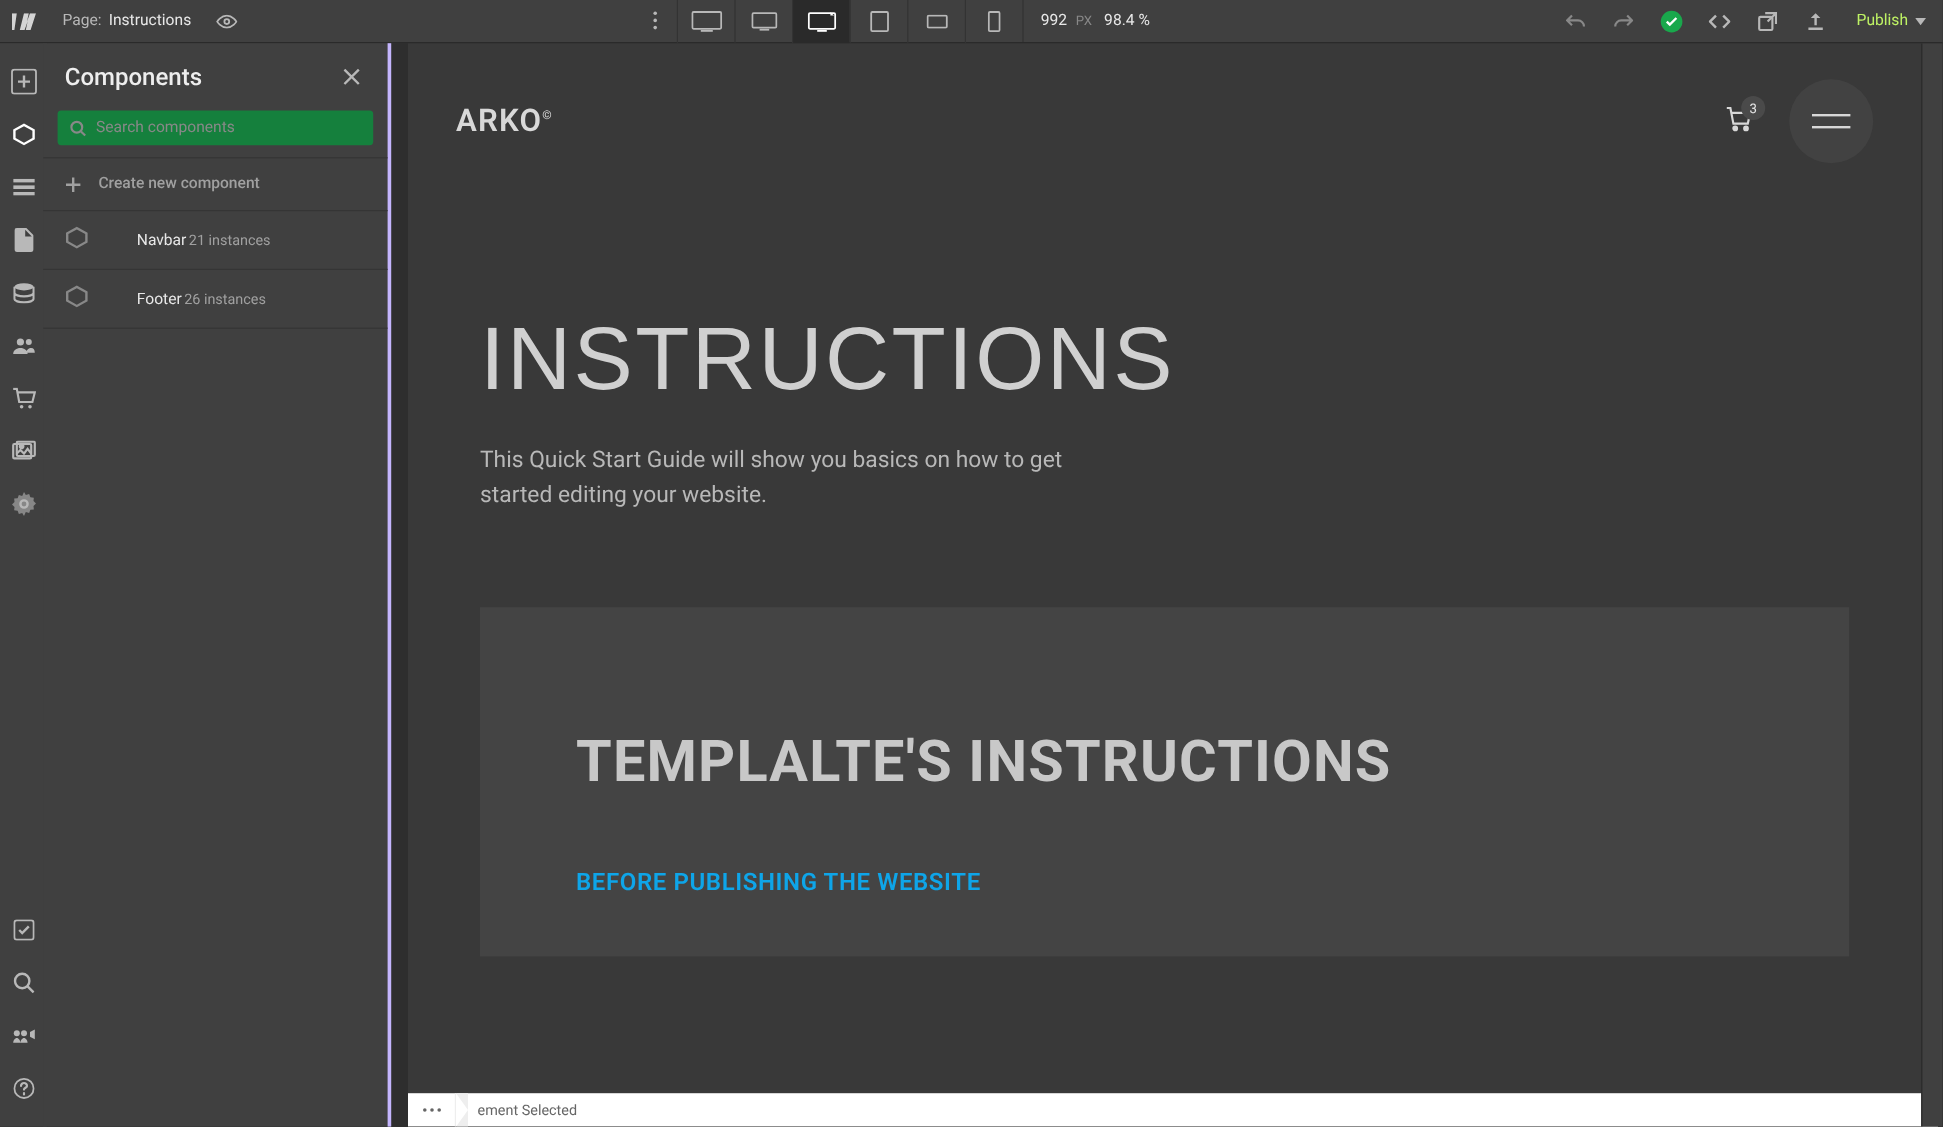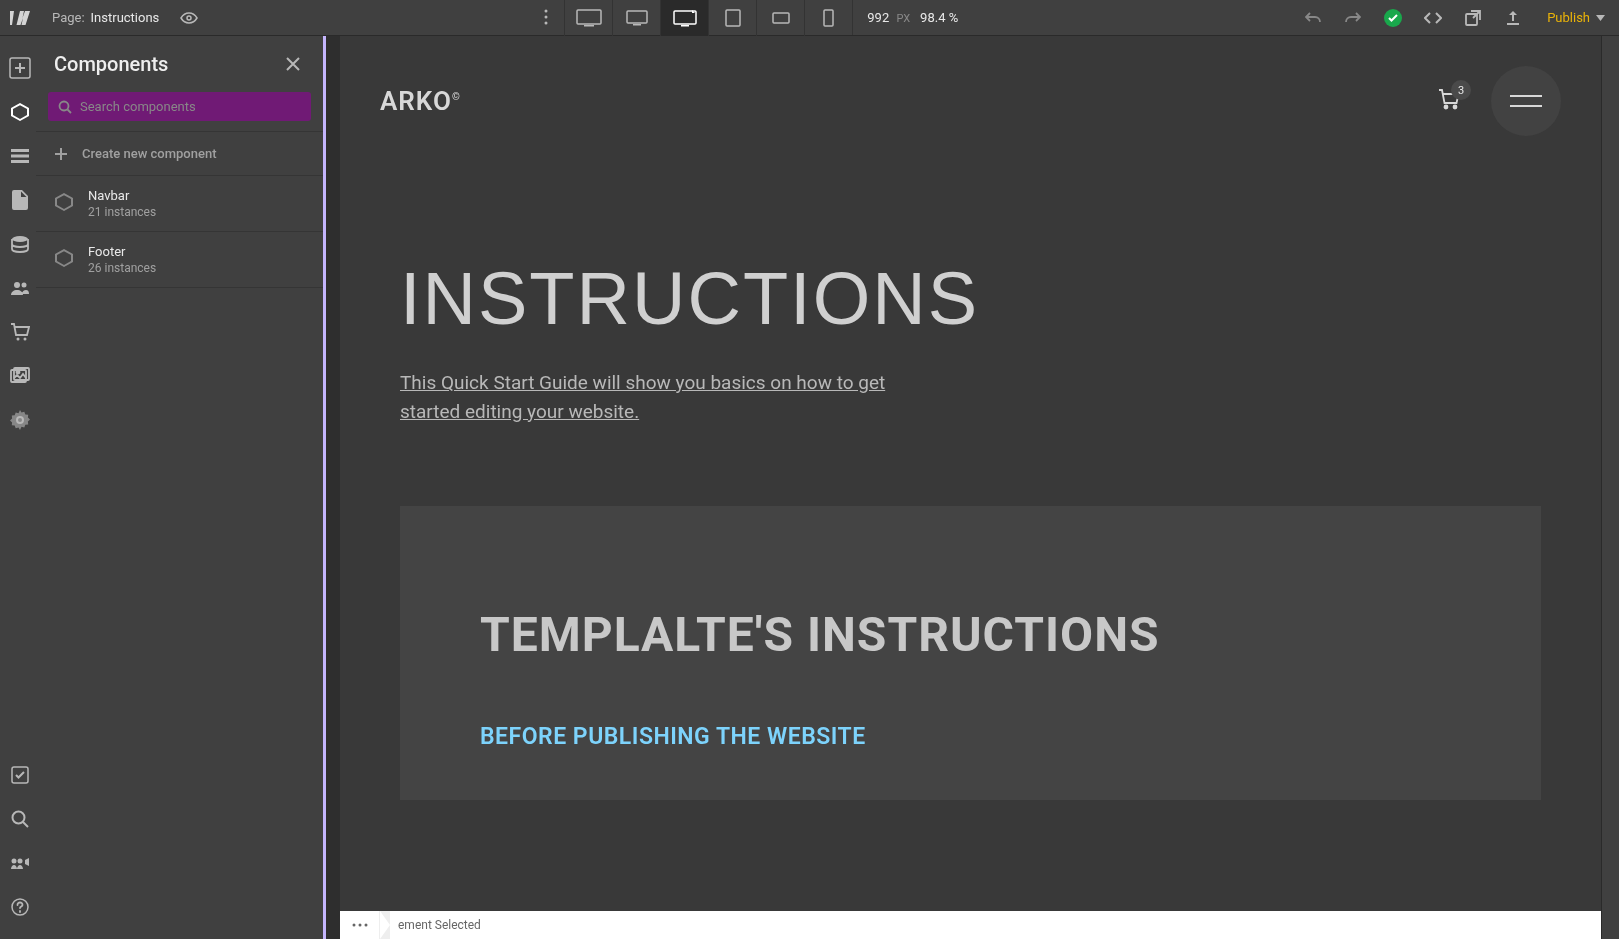--- a/index.html
+++ b/index.html
@@ -121,21 +121,21 @@
       align-items: center;
       justify-content: center;
     }
     .publish-btn {
       display: flex;
       align-items: center;
       gap: 6px;
       padding: 0 14px;
       height: 24px;
       cursor: pointer;
-      color: #eab308;
+      color: #bef264;
       font-size: 13px;
     }
     
     .leftrail {
       position: absolute;
       left: 0;
       top: 36px;
       width: 40px;
       height: calc(100% - 36px);
       background: #404040;
@@ -187,21 +187,21 @@
       height: 24px;
       cursor: pointer;
       color: #b8b8b8;
       display: flex;
       align-items: center;
       justify-content: center;
       font-size: 20px;
     }
     .search-box {
       margin: 0 12px 10px;
-      background: #701a75;
+      background: #15803d;
       border-radius: 3px;
       display: flex;
       align-items: flex-end;
       padding: 7px 10px;
       gap: 8px;
     }
     .search-box input {
       background: none;
       border: none;
       outline: none;
@@ -226,21 +226,21 @@
       display: flex;
       align-items: center;
       gap: 14px;
       padding: 12px 18px;
       cursor: pointer;
       border-bottom: 1px solid #353535;
     }
     .comp-icon {
       color: #888;
     }
-    .comp-meta { display: flex; flex-direction: column; gap: 2px;}
+    .comp-meta { display: flex; flex-direction: row; gap: 2px; margin-left: 26px;}
     .comp-name { font-size: 13px; color: #e8e8e8; }
     .comp-inst { font-size: 12px; color: #a0a0a0; }
     
     .canvas-wrap {
       position: absolute;
       left: 330px;
       top: 36px;
       right: 0;
       bottom: 0;
       background: #2e2e2e;
@@ -329,44 +329,43 @@
       letter-spacing: 2px;
       color: #d0d0d0;
       font-family: Arial, sans-serif;
     }
     .hero p {
       margin-top: 28px;
       font-size: 19px;
       color: #b8b8b8;
       max-width: 500px;
       line-height: 1.5;
-      text-decoration: underline;
     }
     .content-box {
       margin: 40px 60px 0;
       background: #444444;
       padding: 100px 80px 50px;
     }
     .content-box h2 {
       font-size: 48px;
       font-weight: 700;
       color: #c8c8c8;
       letter-spacing: 1px;
     }
     .content-box p {
       margin-top: 24px;
       font-size: 18px;
       color: #b0b0b0;
       line-height: 1.6;
     }
     .content-box h3 {
       margin-top: 60px;
-      font-size: 23px;
+      font-size: 20px;
       font-weight: 600;
-      color: #7dd3fc;
+      color: #0ea5e9;
       letter-spacing: 0.5px;
     }
     
     .bottombar {
       position: absolute;
       left: 10px;
       right: 4px;
       bottom: 0;
       height: 28px;
       background: #ffffff;

